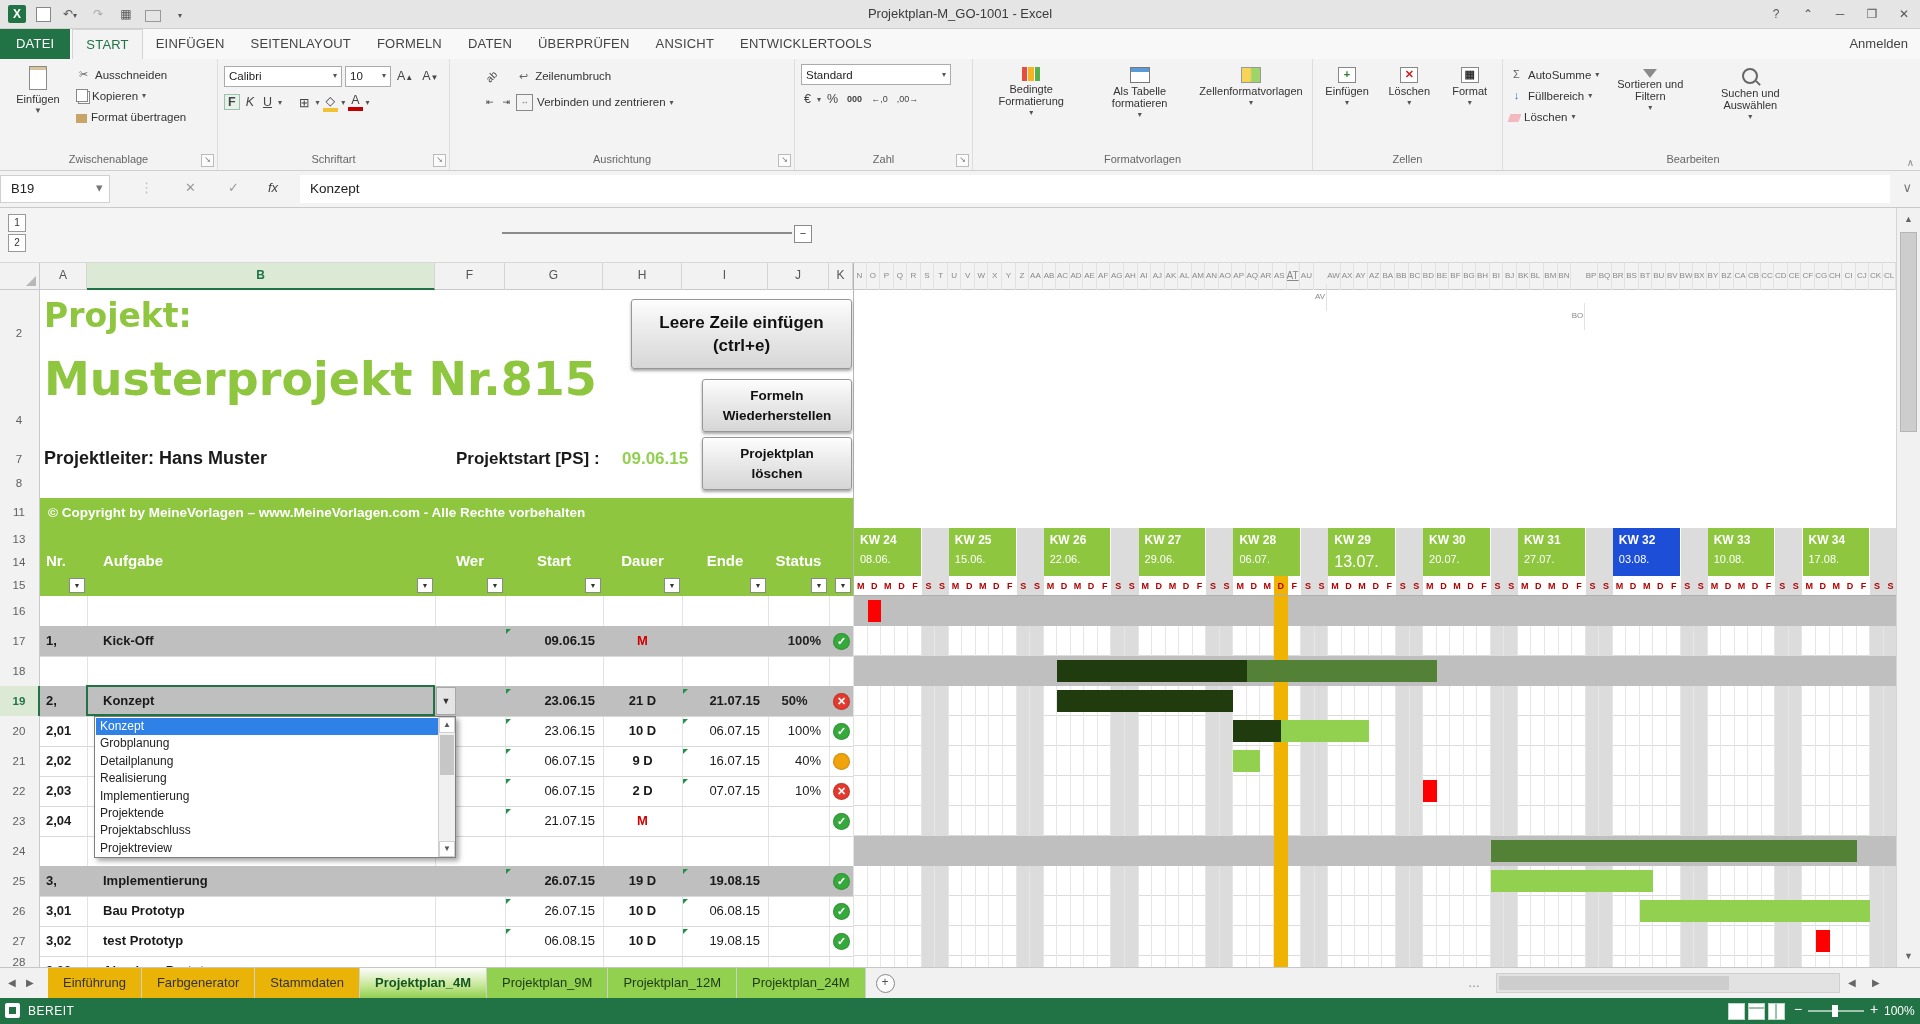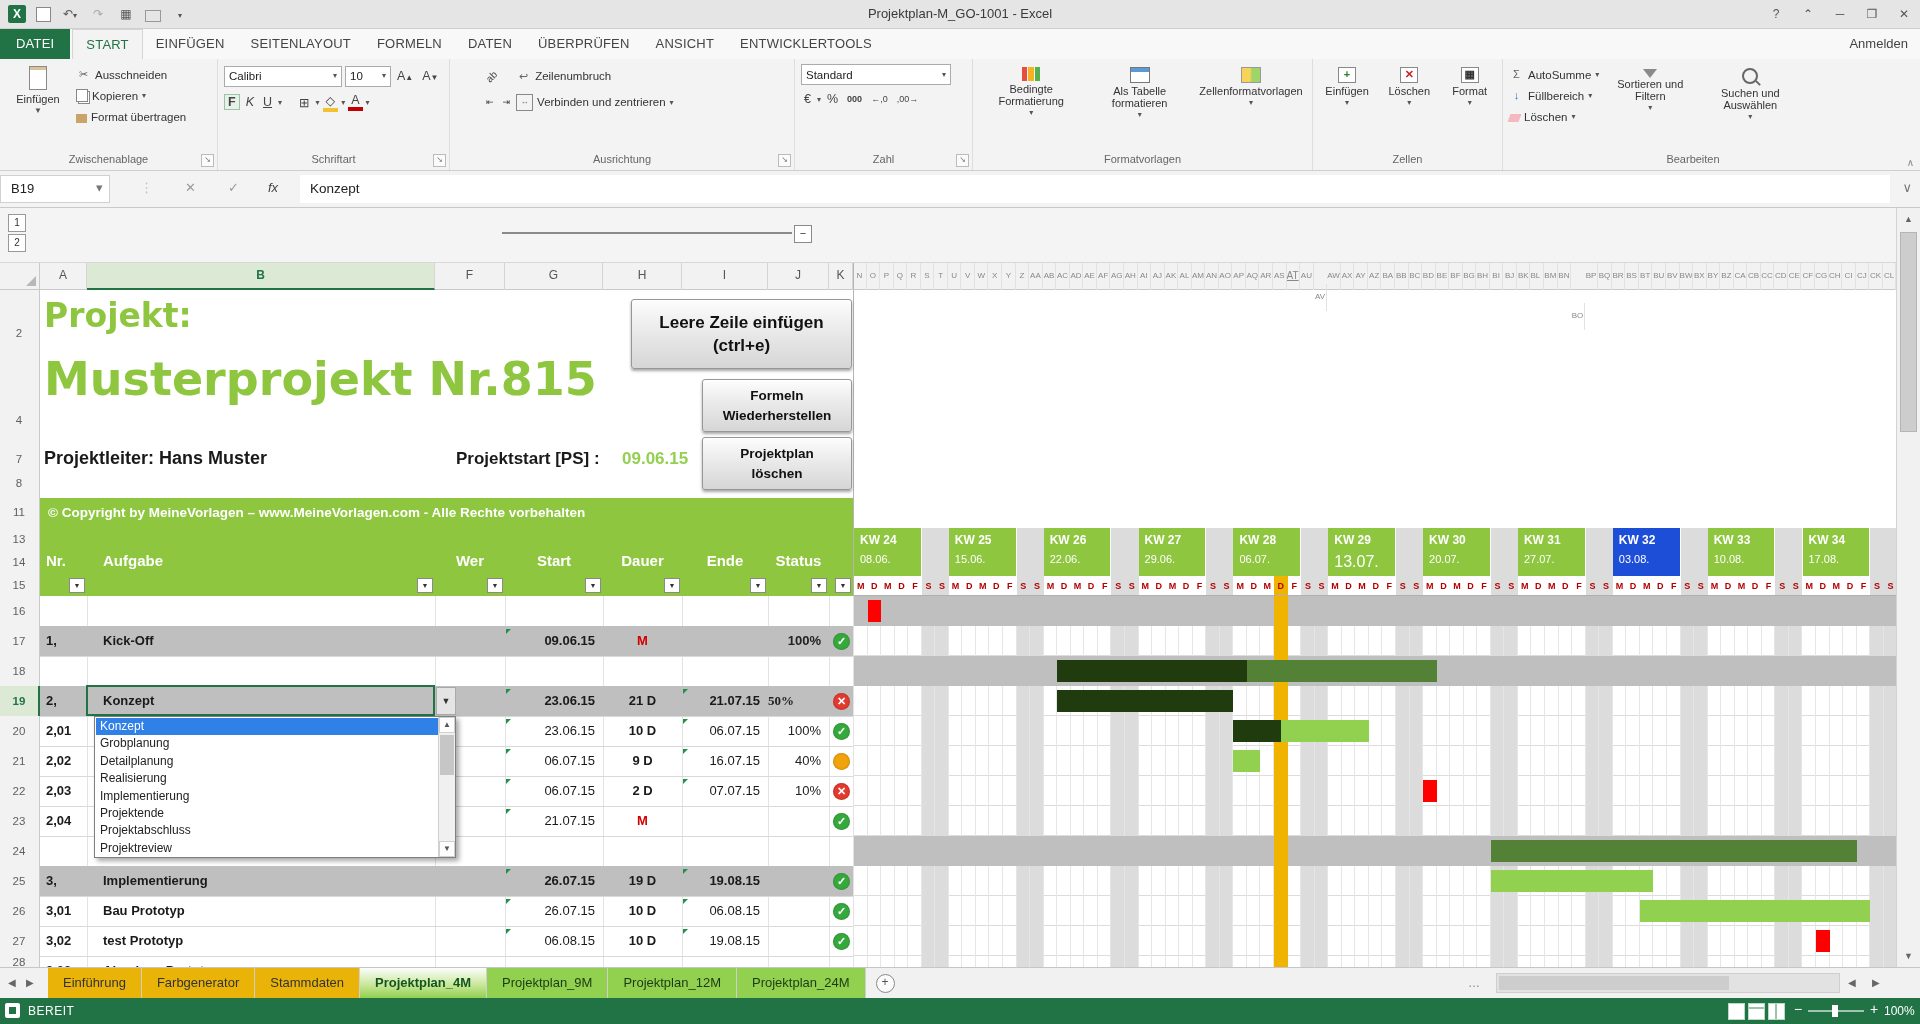--- a/index.html
+++ b/index.html
@@ -473,21 +473,21 @@
       <div style="position: absolute; left: 768px; top: 418px; width: 53px; height: 30px; text-align: right; font-size: 13px; line-height: 30px; font-weight: bold;">100%</div>
       <div style="position: absolute; left: 833px; top: 424.5px; width: 17px; height: 17px; border-radius: 50%; background: rgb(54, 169, 60); color: rgb(255, 255, 255); font-size: 11px; font-weight: bold; text-align: center; line-height: 17px; box-shadow: rgba(0, 0, 0, 0.35) 0px 0px 2px inset;">✓</div>
       <div style="position: absolute; left: 40px; top: 478px; width: 813px; height: 30px; background: rgb(191, 191, 191);"></div>
       <div style="position: absolute; left: 46px; top: 478px; width: 41px; height: 30px; font-weight: bold; font-size: 13px; line-height: 30px; color: rgb(26, 26, 26);">2,</div>
       <div style="position: absolute; left: 103px; top: 478px; width: 300px; height: 30px; font-weight: bold; font-size: 13px; line-height: 30px; color: rgb(26, 26, 26); white-space: nowrap; overflow: hidden;">Konzept</div>
       <div style="position: absolute; left: 505px; top: 478px; width: 90px; height: 30px; text-align: right; font-weight: bold; font-size: 13px; line-height: 30px; color: rgb(26, 26, 26);">23.06.15</div>
       <div style="position: absolute; left: 506px; top: 481px; width: 0px; height: 0px; border-top: 5px solid rgb(31, 146, 70); border-right: 5px solid transparent;"></div>
       <div style="position: absolute; left: 603px; top: 478px; width: 79px; height: 30px; text-align: center; font-size: 13px; font-weight: bold; line-height: 30px; color: rgb(26, 26, 26);">21 D</div>
       <div style="position: absolute; left: 682px; top: 478px; width: 78px; height: 30px; text-align: right; font-weight: bold; font-size: 13px; line-height: 30px; color: rgb(26, 26, 26);">21.07.15</div>
       <div style="position: absolute; left: 683px; top: 481px; width: 0px; height: 0px; border-top: 5px solid rgb(31, 146, 70); border-right: 5px solid transparent;"></div>
-      <div style="position: absolute; left: 768px; top: 478px; width: 53px; height: 20px; text-align: left; font-size: 13px; line-height: 30px; font-weight: bold; font-family: Liberation Serif, serif;">50%</div>
+      <div style="position: absolute; left: 768px; top: 478px; width: 53px; height: 20px; text-align: center; font-size: 13px; line-height: 30px; font-weight: bold;">50%</div>
       <div style="position: absolute; left: 833px; top: 484.5px; width: 17px; height: 17px; border-radius: 50%; background: rgb(226, 58, 46); color: rgb(255, 255, 255); font-size: 11px; font-weight: bold; text-align: center; line-height: 17px; box-shadow: rgba(0, 0, 0, 0.35) 0px 0px 2px inset;">✕</div>
       <div style="position: absolute; left: 46px; top: 508px; width: 41px; height: 30px; font-weight: bold; font-size: 13px; line-height: 30px; color: rgb(26, 26, 26);">2,01</div>
       <div style="position: absolute; left: 505px; top: 508px; width: 90px; height: 30px; text-align: right; font-size: 13px; line-height: 30px; color: rgb(26, 26, 26);">23.06.15</div>
       <div style="position: absolute; left: 506px; top: 511px; width: 0px; height: 0px; border-top: 5px solid rgb(31, 146, 70); border-right: 5px solid transparent;"></div>
       <div style="position: absolute; left: 603px; top: 508px; width: 79px; height: 30px; text-align: center; font-size: 13px; font-weight: bold; line-height: 30px; color: rgb(26, 26, 26);">10 D</div>
       <div style="position: absolute; left: 682px; top: 508px; width: 78px; height: 30px; text-align: right; font-size: 13px; line-height: 30px; color: rgb(26, 26, 26);">06.07.15</div>
       <div style="position: absolute; left: 683px; top: 511px; width: 0px; height: 0px; border-top: 5px solid rgb(31, 146, 70); border-right: 5px solid transparent;"></div>
       <div style="position: absolute; left: 768px; top: 508px; width: 53px; height: 30px; text-align: right; font-size: 13px; line-height: 30px; font-weight: normal;">100%</div>
       <div style="position: absolute; left: 833px; top: 514.5px; width: 17px; height: 17px; border-radius: 50%; background: rgb(54, 169, 60); color: rgb(255, 255, 255); font-size: 11px; font-weight: bold; text-align: center; line-height: 17px; box-shadow: rgba(0, 0, 0, 0.35) 0px 0px 2px inset;">✓</div>
       <div style="position: absolute; left: 46px; top: 538px; width: 41px; height: 30px; font-weight: bold; font-size: 13px; line-height: 30px; color: rgb(26, 26, 26);">2,02</div>

